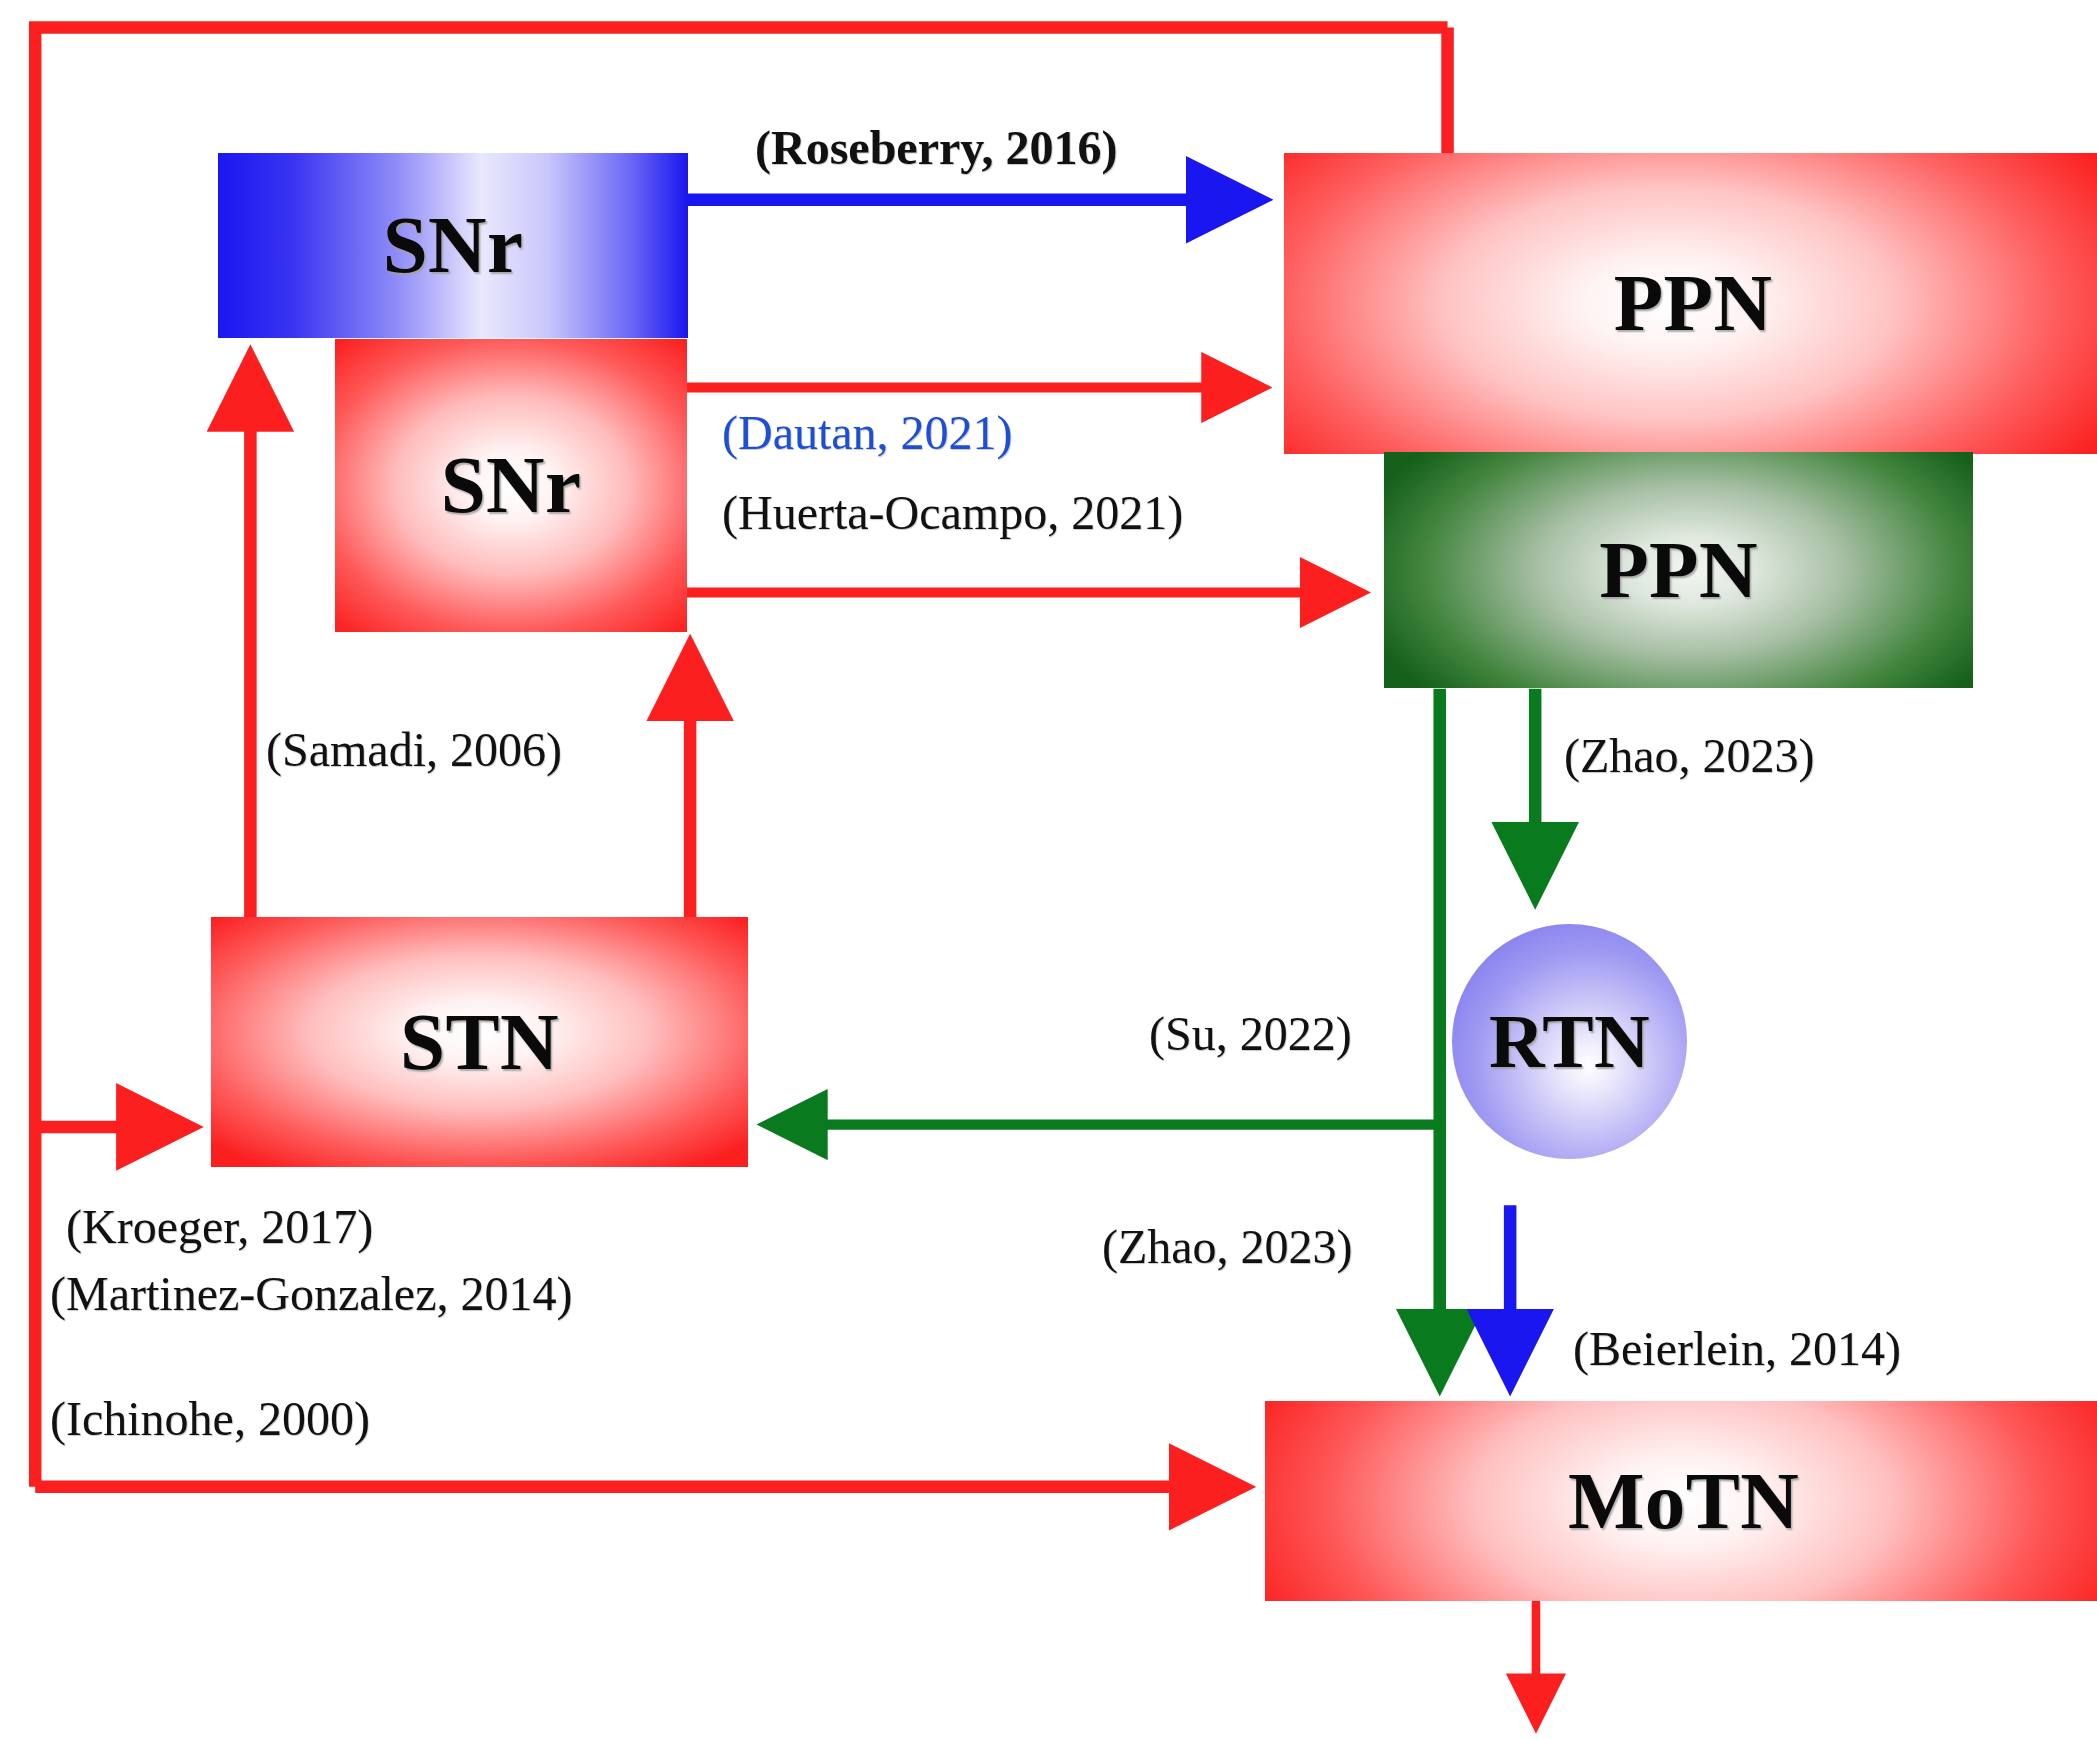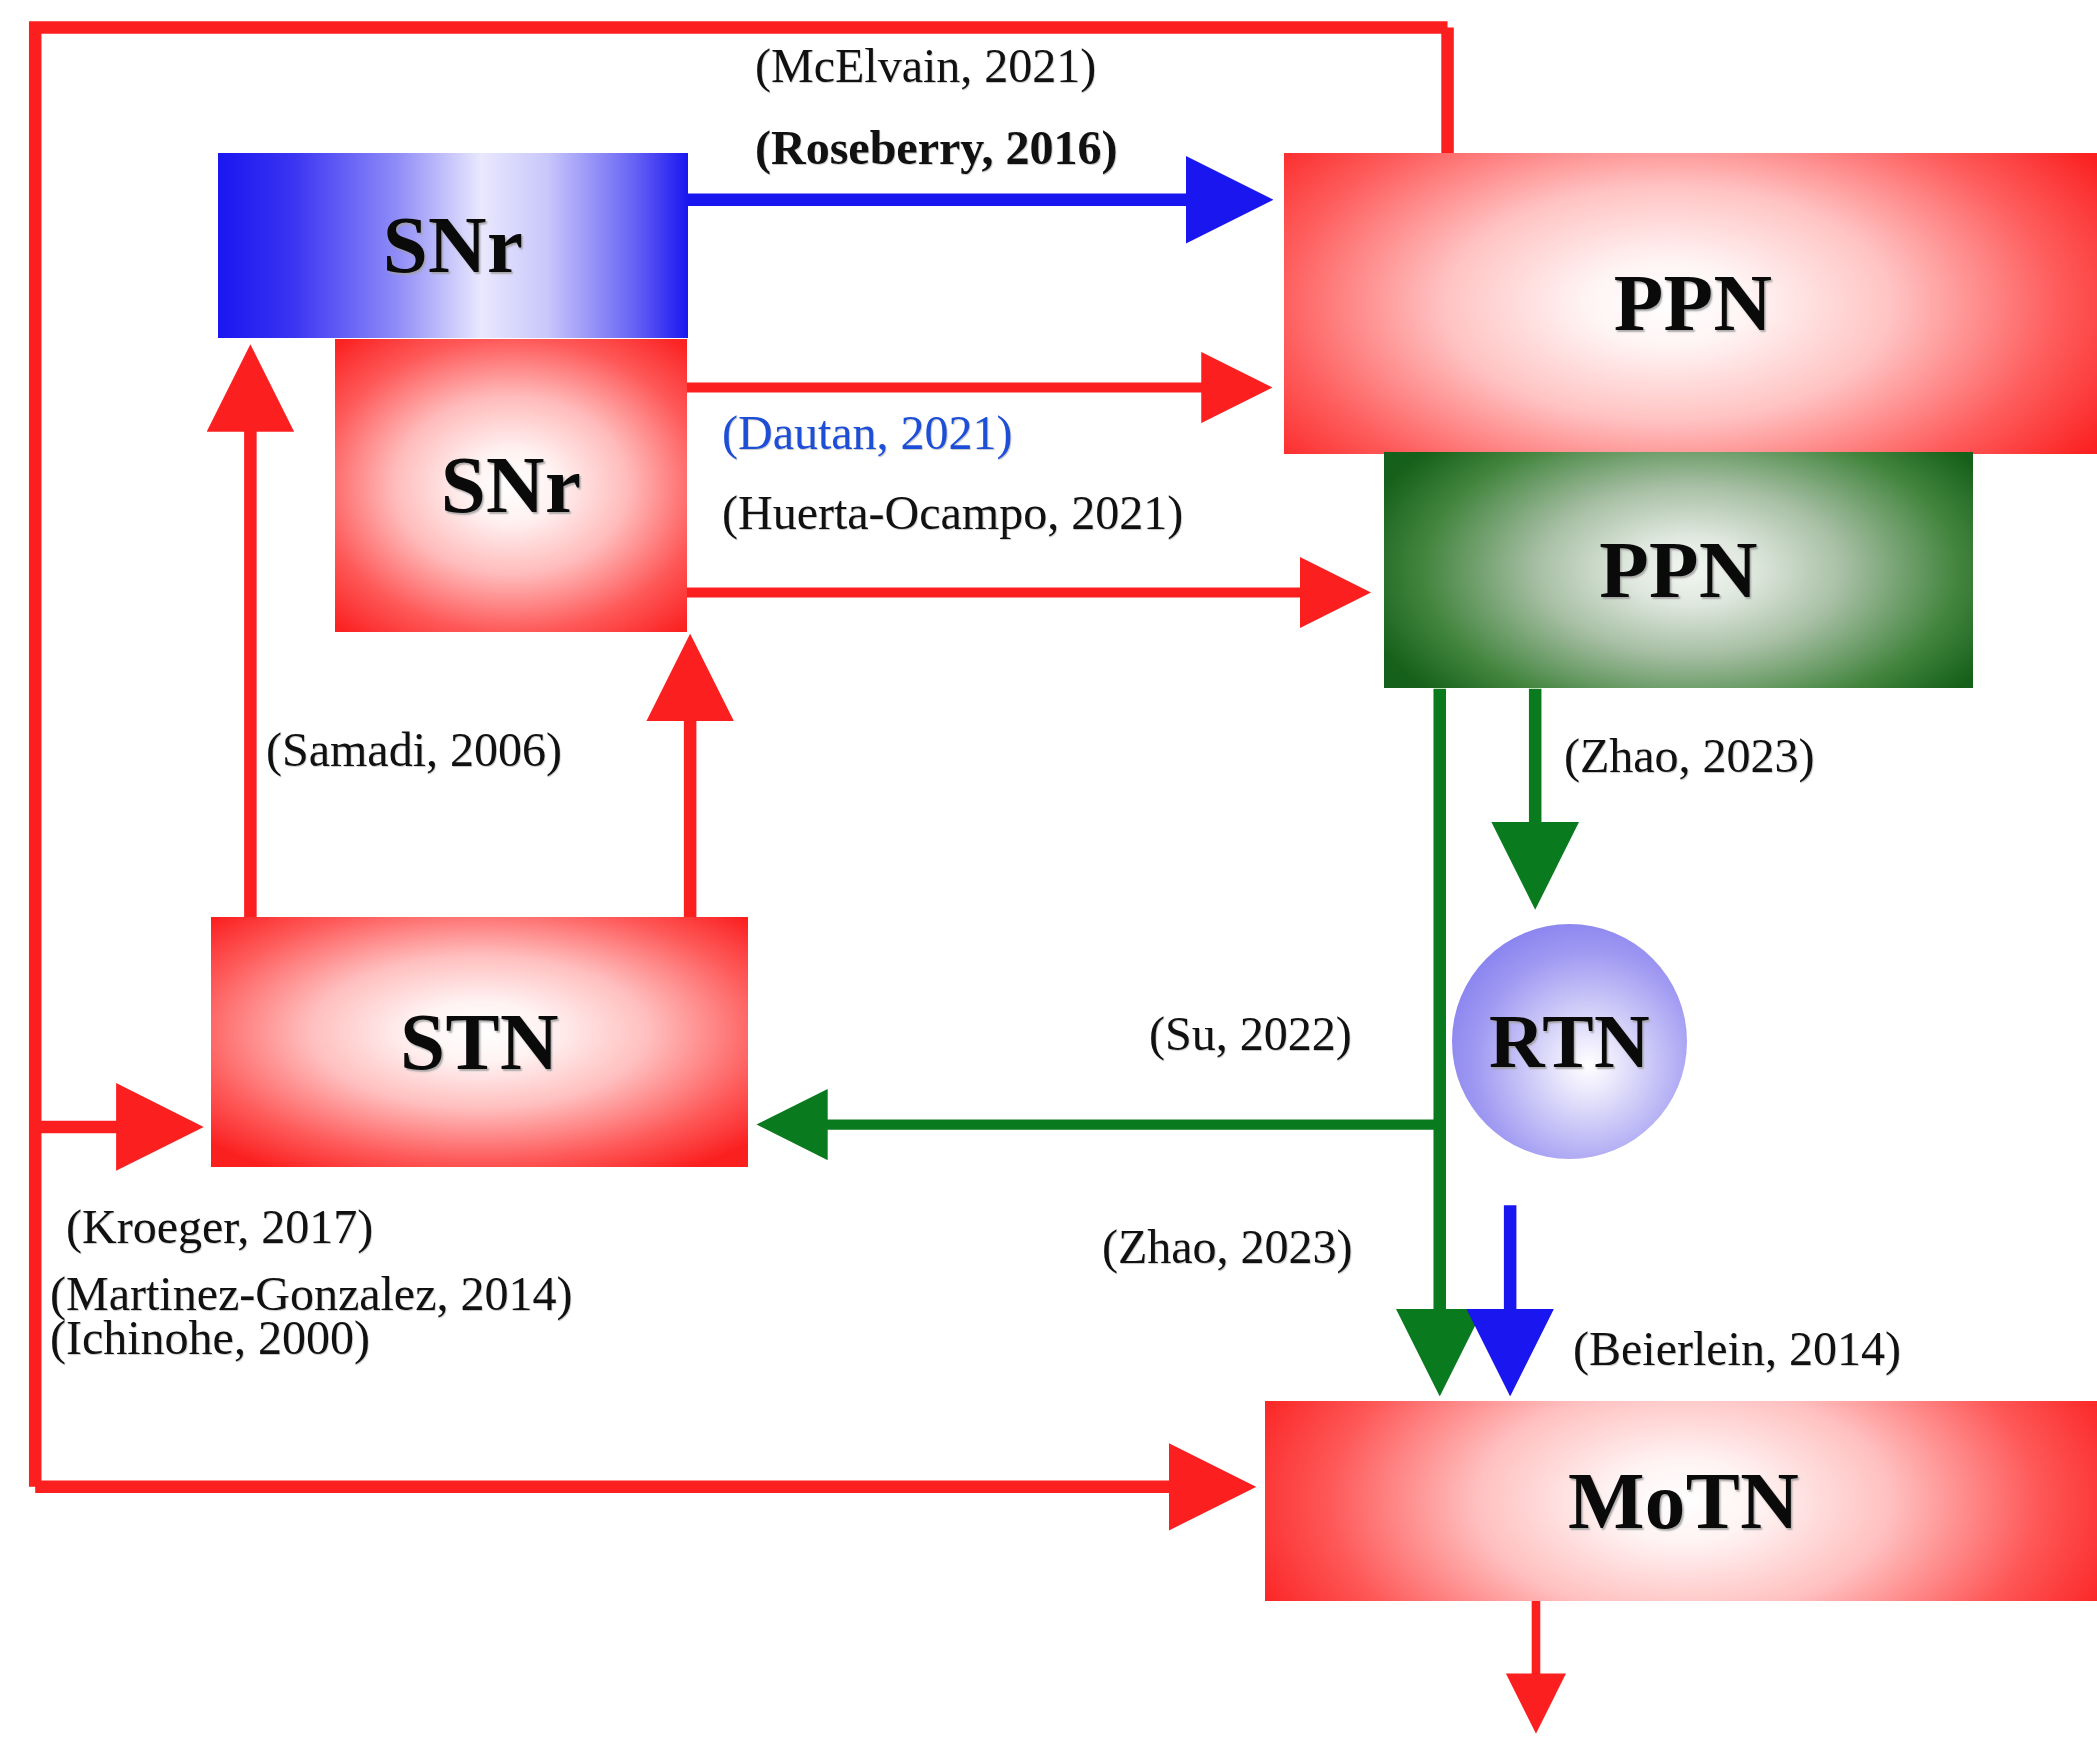--- a/index.html
+++ b/index.html
@@ -148,21 +148,20 @@
   </div>
 
   <div class="node node-stn" style="left:211px; top:917px; width:537px; height:250px;">
     <span>STN</span>
   </div>
 
   <div class="node node-motn" style="left:1265px; top:1401px; width:837px; height:200px;">
     <span>MoTN</span>
   </div>
 
-  <div class="cite" style="left: 755px; top: 38px; color: rgb(17, 17, 17);">(McElvain,  2021)</div>
 
   <div class="cite" style="left: 755px; top: 120px; color: rgb(17, 17, 17); font-weight: bold;">(Roseberry, 2016)</div>
 
   <div class="cite cite-red" style="left: 722px; top: 405px; color: #1d4ed8;">(Dautan, 2021)</div>
 
   <div class="cite" style="left: 722px; top: 485px; color: rgb(17, 17, 17);">(Huerta-Ocampo, 2021)</div>
 
   <div class="cite" style="left: 266px; top: 722px; color: rgb(17, 17, 17);">(Samadi, 2006)</div>
 
   <div class="cite" style="left: 1564px; top: 728px; color: rgb(17, 17, 17);">(Zhao, 2023)</div>
@@ -170,16 +169,16 @@
   <div class="cite" style="left: 1149px; top: 978px; color: rgb(17, 17, 17); margin-top: 28px;">(Su, 2022)</div>
 
   <div class="cite" style="left: 1102px; top: 1219px; color: rgb(17, 17, 17);">(Zhao, 2023)</div>
 
   <div class="cite" style="left: 1573px; top: 1321px; color: rgb(17, 17, 17);">(Beierlein,  2014)</div>
 
   <div class="cite" style="left: 50px; top: 1199px; color: rgb(17, 17, 17); margin-left: 16px;">(Kroeger, 2017)</div>
 
   <div class="cite" style="left: 50px; top: 1266px; color: rgb(17, 17, 17);">(Martinez-Gonzalez,  2014)</div>
 
-  <div class="cite" style="left: 50px; top: 1310px; color: rgb(17, 17, 17);">(Ichinohe, 2000)</div>
+  <div class="cite" style="left: 50px; top: 1391px; color: rgb(17, 17, 17);">(Ichinohe, 2000)</div>
 
 </div>
 
 
 </body></html>

